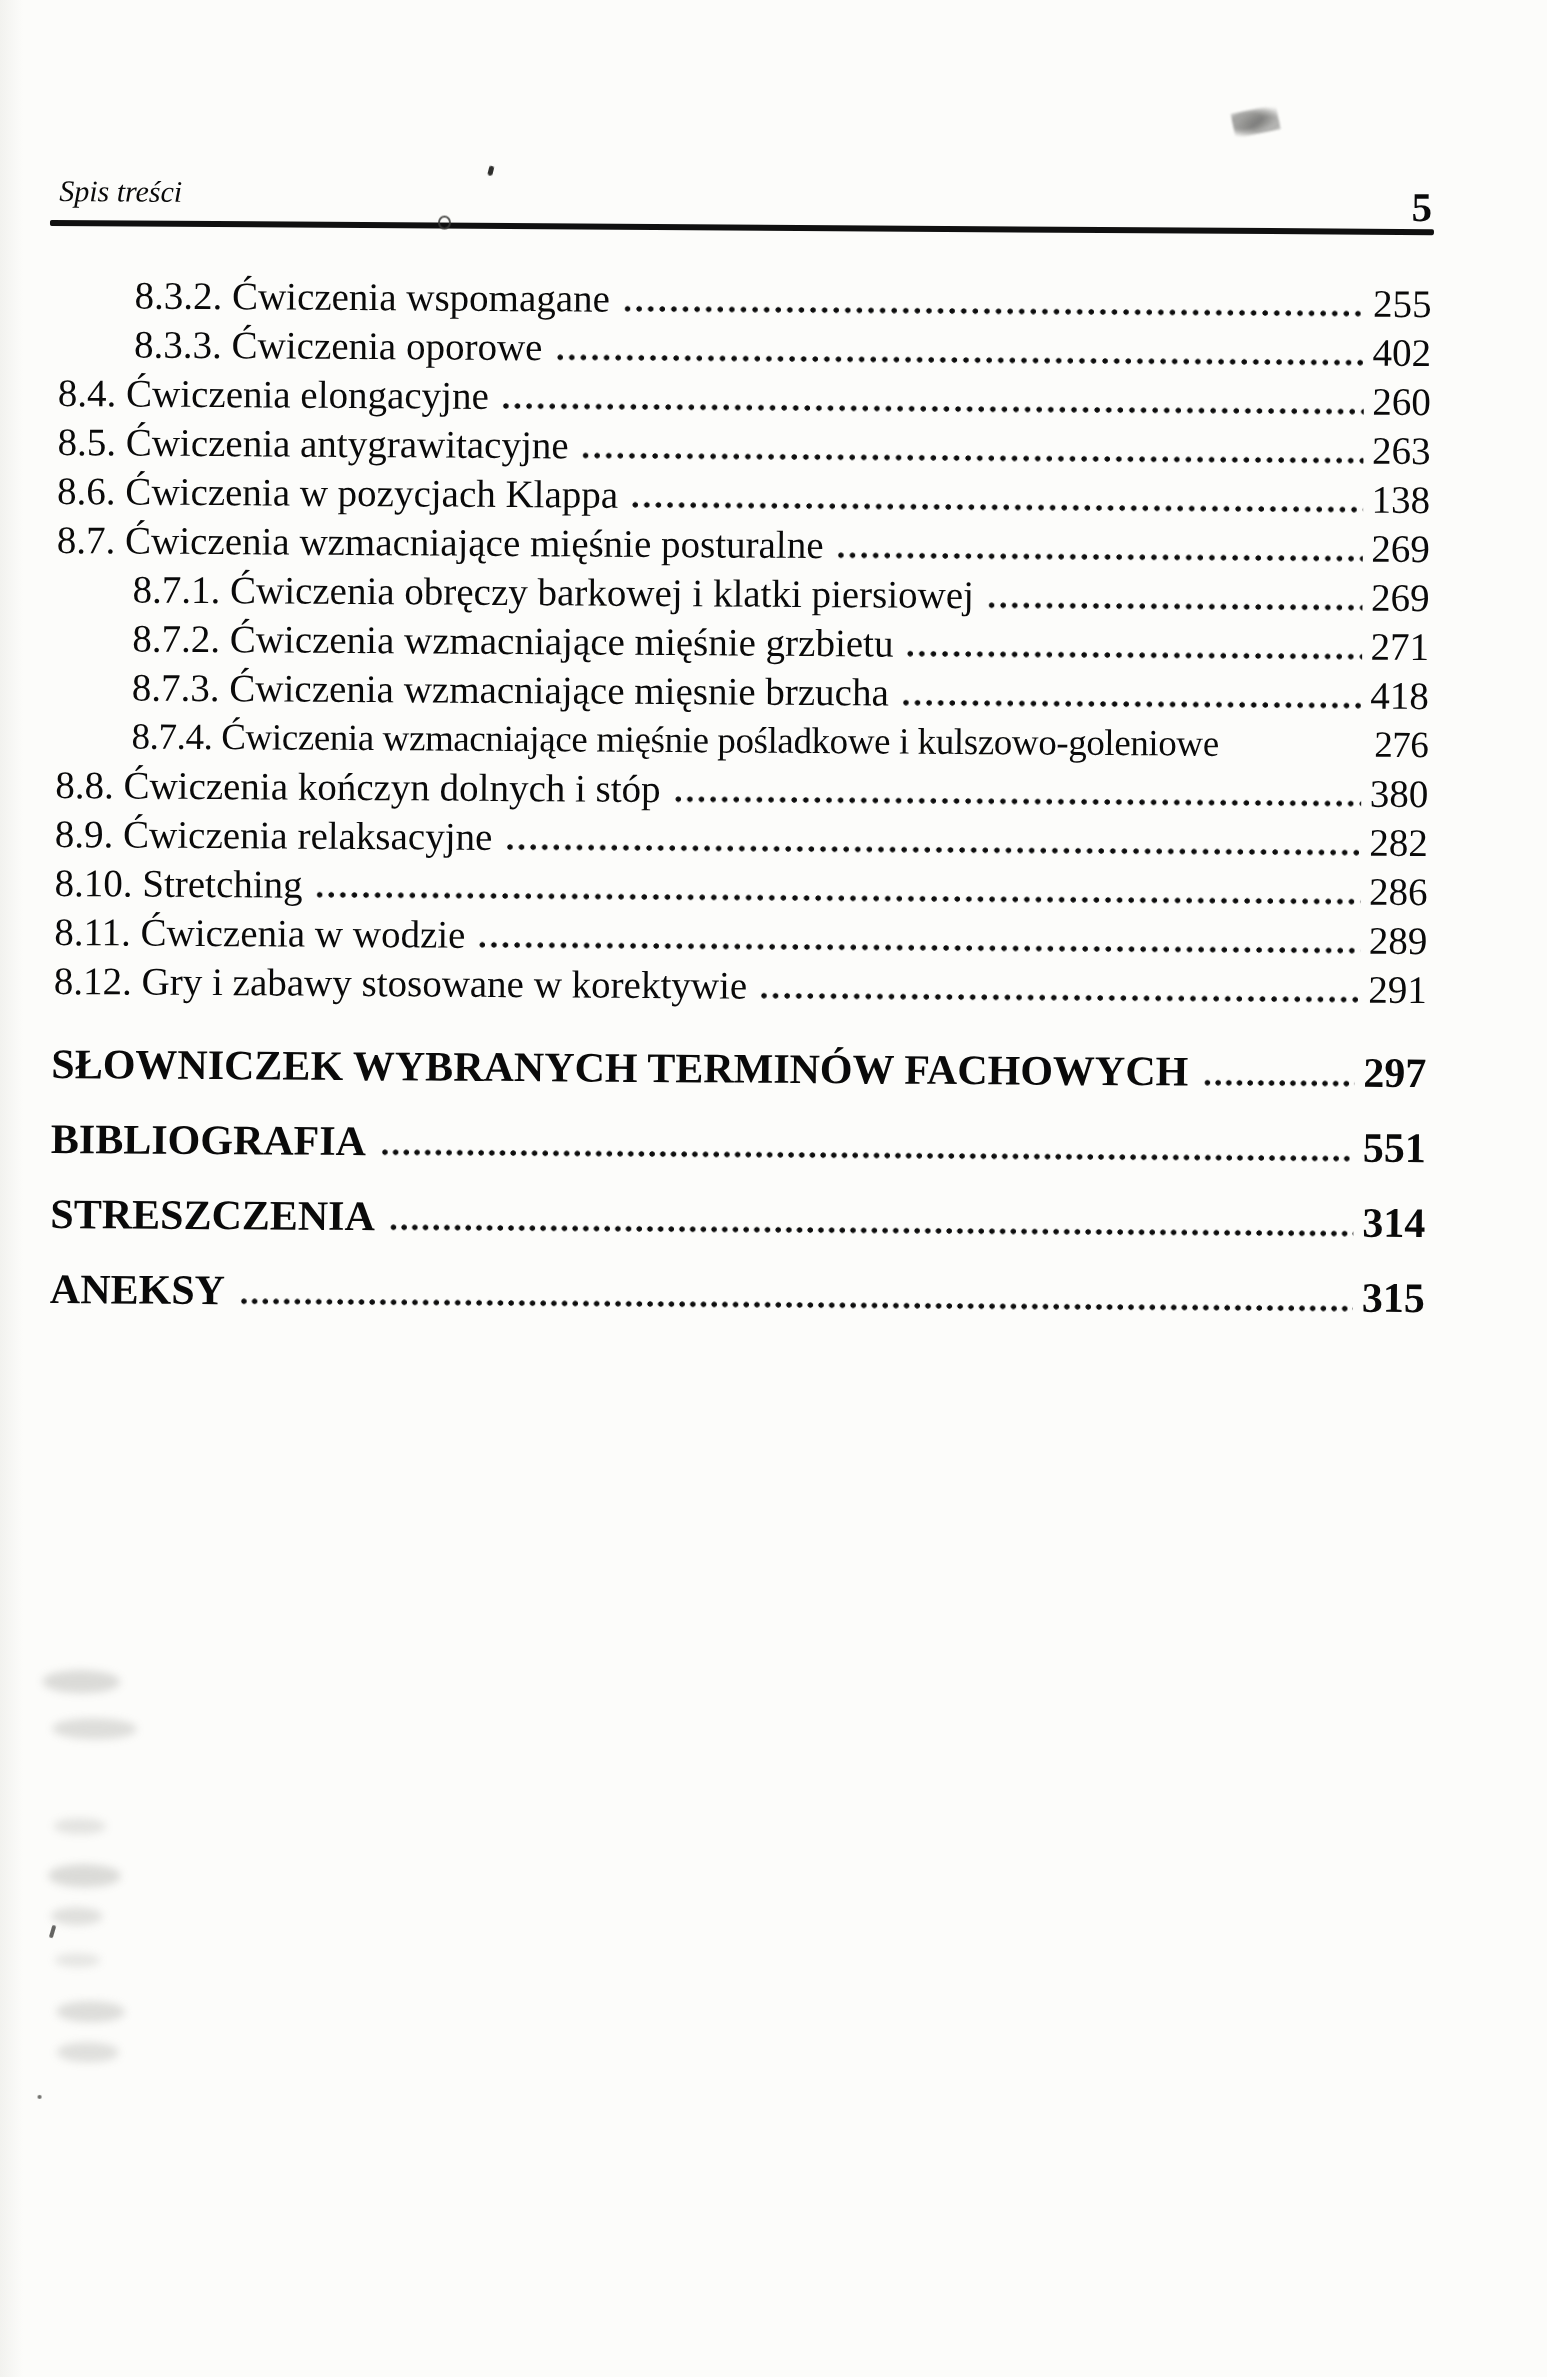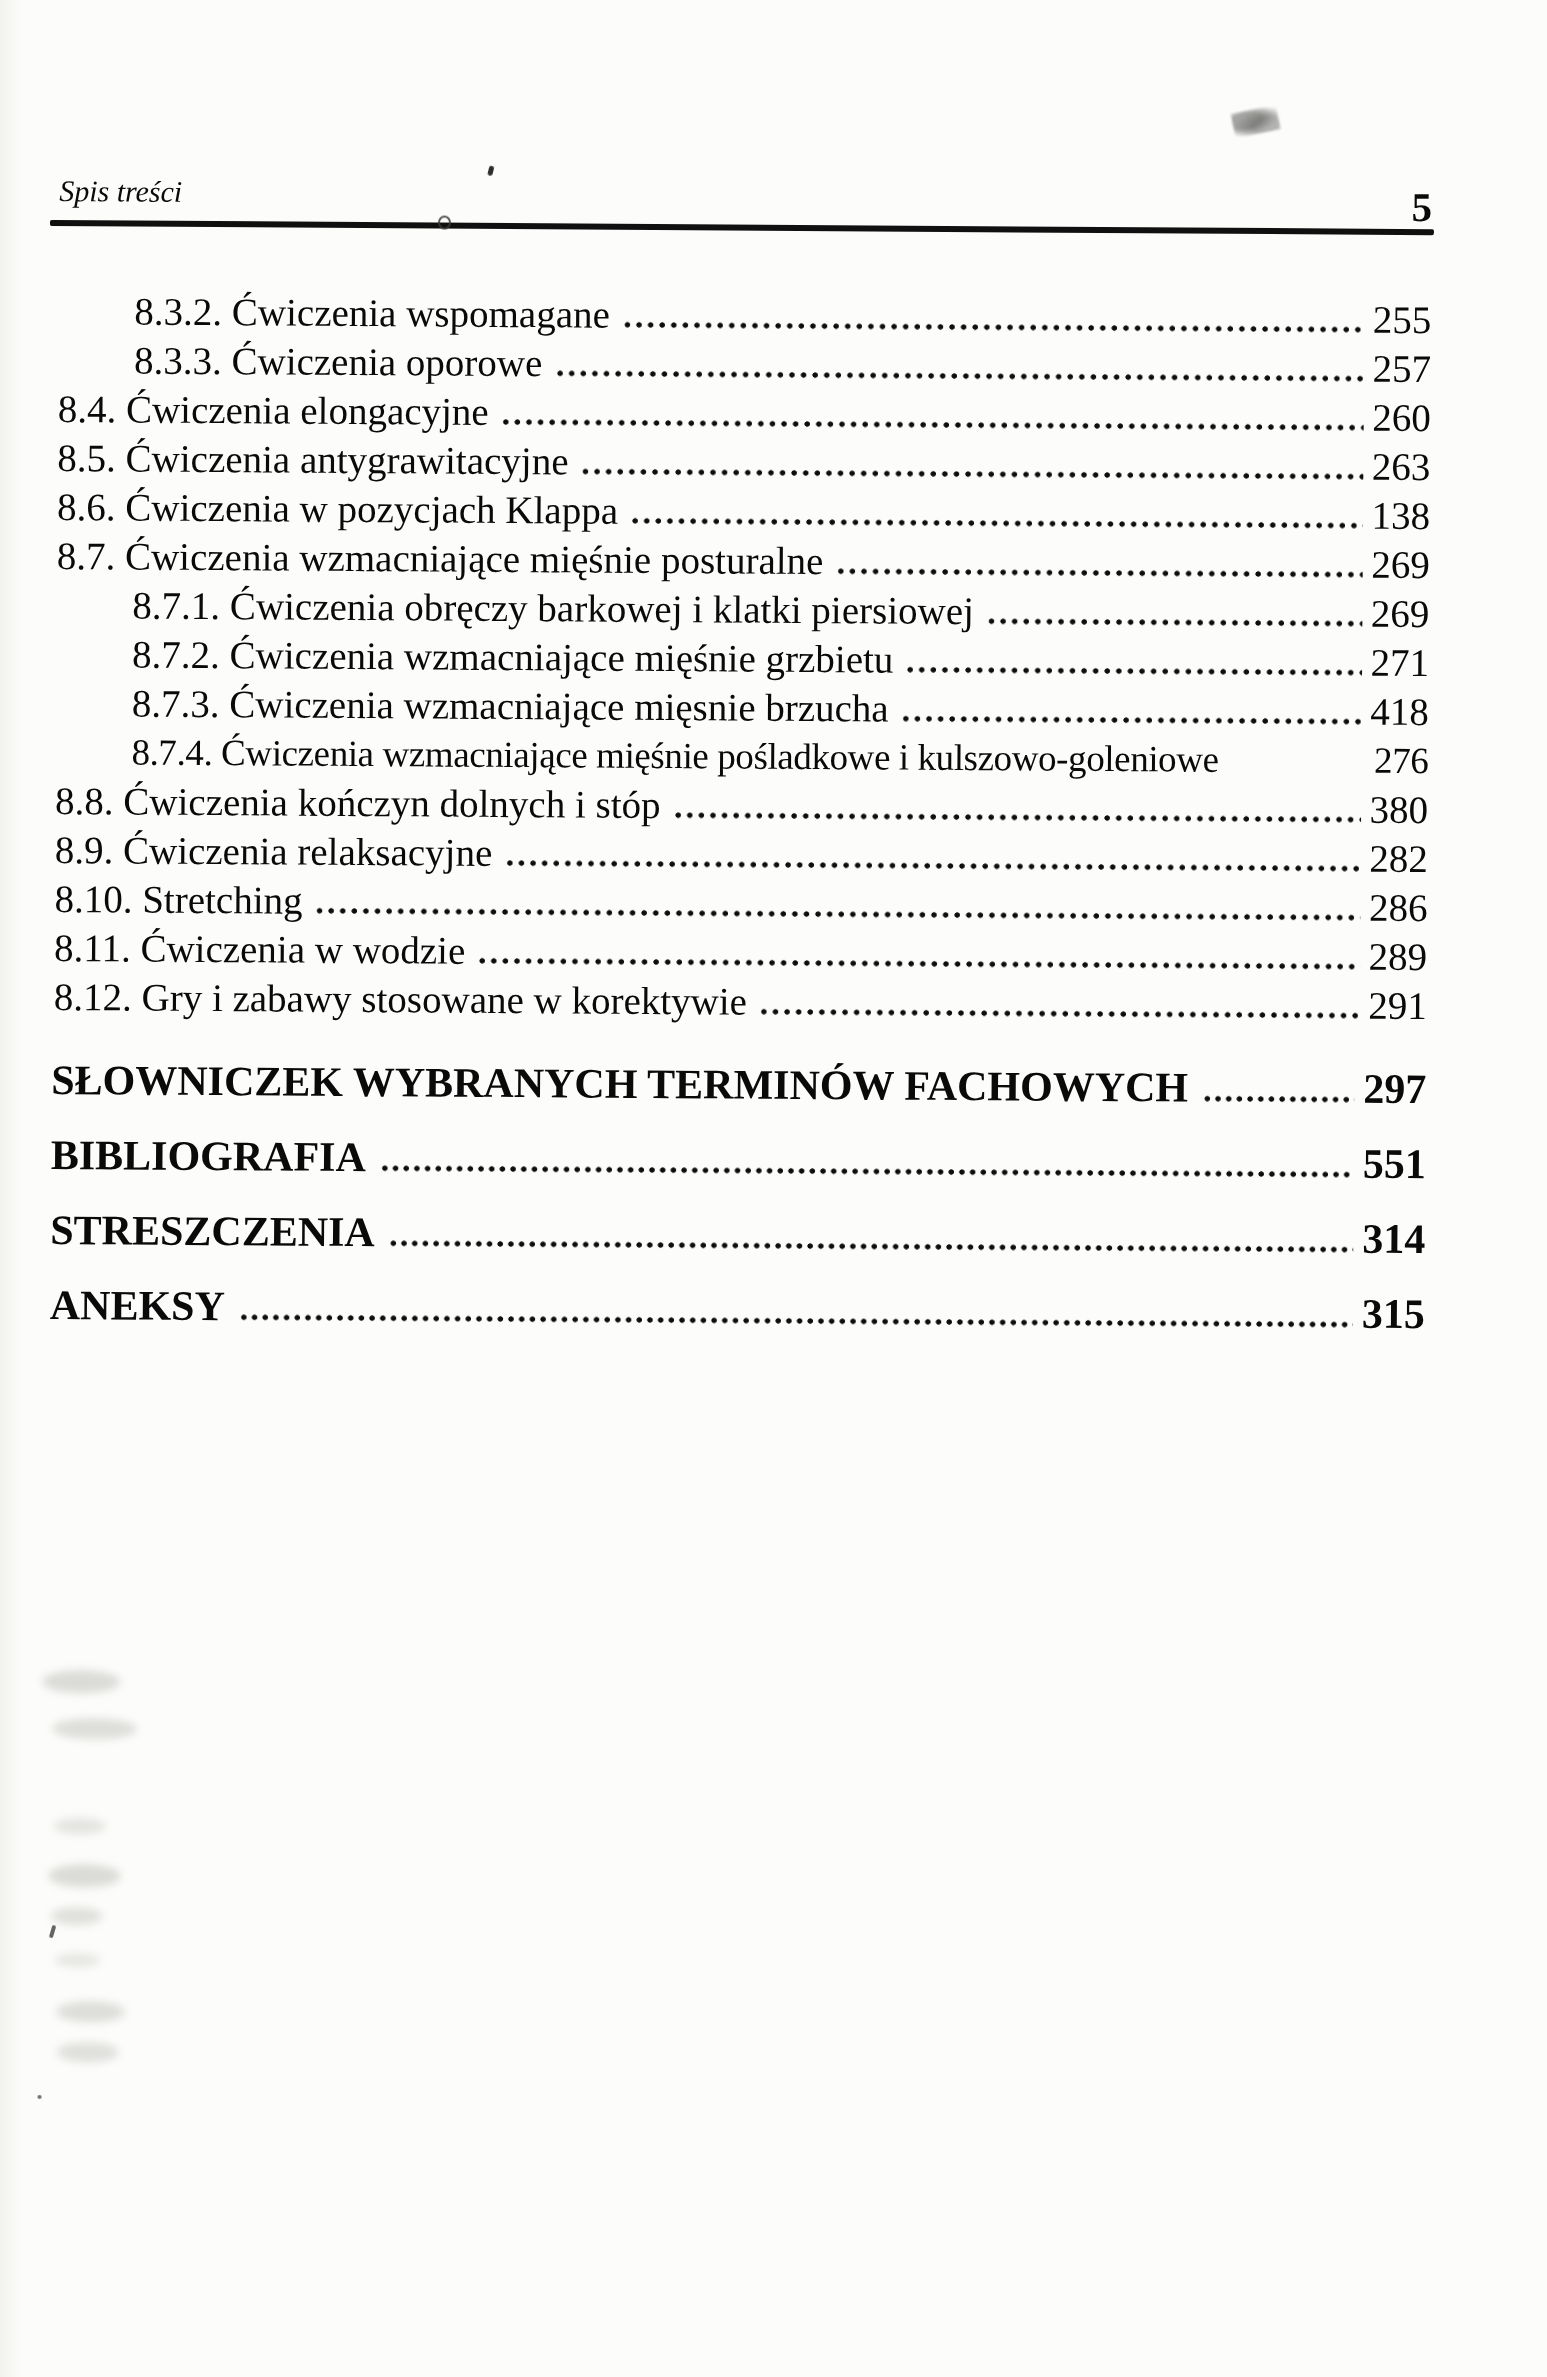--- a/index.html
+++ b/index.html
@@ -25,21 +25,21 @@
   .toc { position:absolute; left:59px; top:272px; width:1373px; }
   .toc-row { display:flex; align-items:baseline; height:49px;
     font-size:39px; line-height:49px; white-space:nowrap; }
   .toc-row.lvl1 { padding-left:76px; }
   .toc-row.no-dots { font-size:37px; letter-spacing:-0.4px; }
 
   .leader { flex:1 1 0; min-width:0; height:6.2px; margin:0 9px 0 14.2px;
     background:radial-gradient(circle at 3.1px 3.1px,#0e0e0e 2.4px,transparent 3.1px)
                left bottom / 11.6px 6.2px repeat-x; }
   .no-dots .leader { background:none; margin:0; }
-  .pg { flex:0 0 auto;margin-top:16px; }
+  .pg { flex:0 0 auto; }
 
   .backs { position:absolute; left:57px; top:1042px; width:1375px; }
   .sec-row { display:flex; align-items:baseline; height:75px;
     font-weight:bold; font-size:42px; line-height:48px; white-space:nowrap; }
   .sec-row .leader { height:6.2px; margin:0 9px 0 16px;
     background-size:10.7px 6.2px; }
 
   
   .artifact { position:absolute; pointer-events:none; }
   .smudge-tr { left:1232px; top:103px; width:46px; height:25px;
@@ -79,21 +79,21 @@
 
     <div class="toc">
         <div class="toc-row lvl1">
           <span class="lbl">8.3.2. Ćwiczenia wspomagane</span>
           <span class="leader"></span>
           <span class="pg">255</span>
         </div>
         <div class="toc-row lvl1">
           <span class="lbl">8.3.3. Ćwiczenia oporowe</span>
           <span class="leader"></span>
-          <span class="pg">257</span>
+          <span class="pg">402</span>
         </div>
         <div class="toc-row">
           <span class="lbl">8.4. Ćwiczenia elongacyjne</span>
           <span class="leader"></span>
           <span class="pg">260</span>
         </div>
         <div class="toc-row">
           <span class="lbl">8.5. Ćwiczenia antygrawitacyjne</span>
           <span class="leader"></span>
           <span class="pg">263</span>

